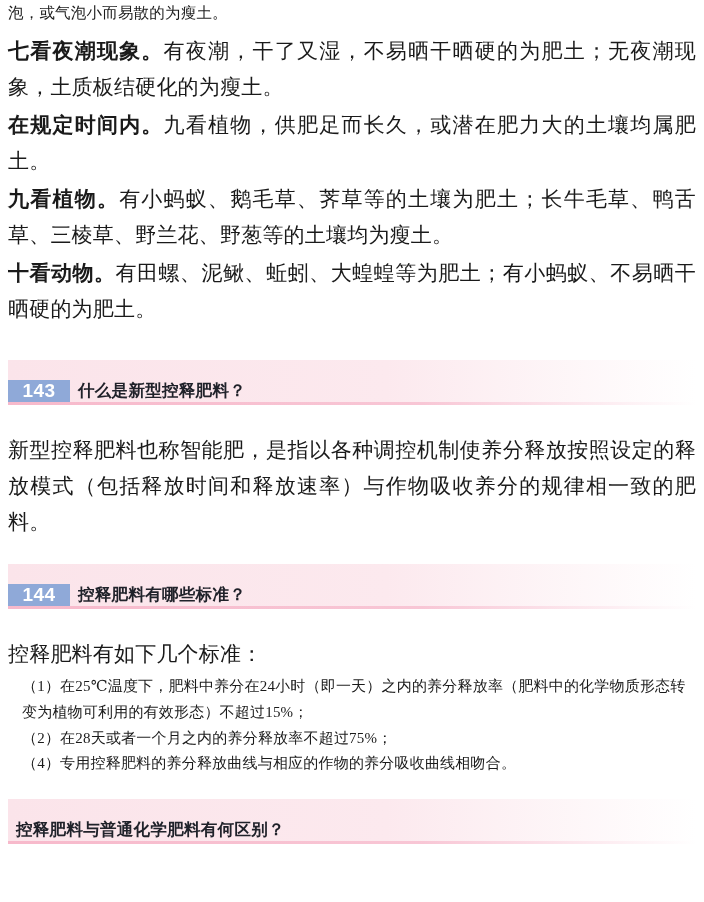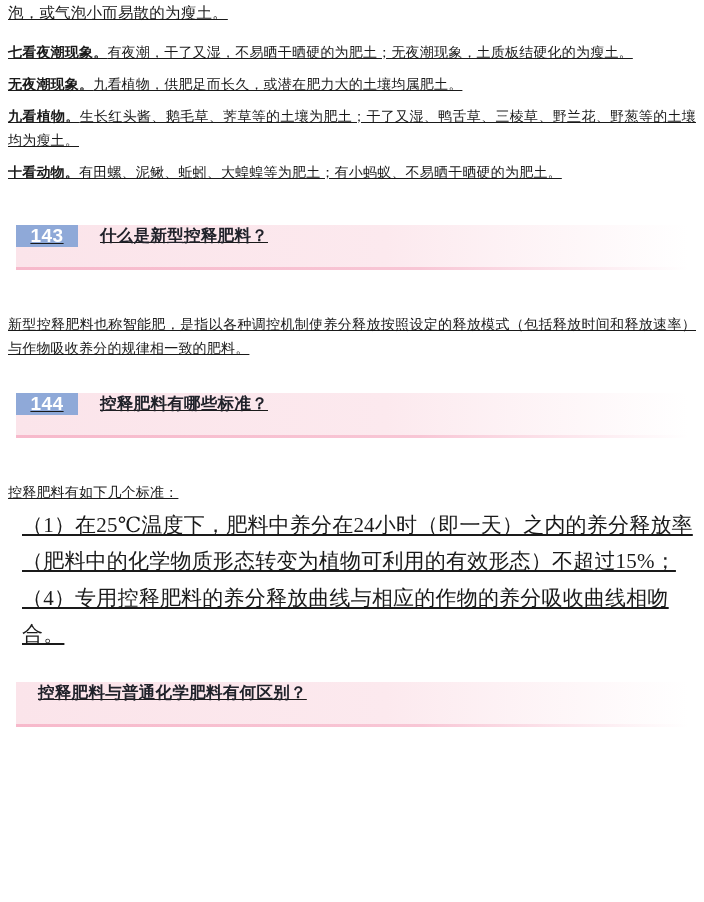--- a/index.html
+++ b/index.html
@@ -13,80 +13,79 @@
     font-family: "Liberation Serif", "DejaVu Serif", serif;
     color: #1a1a1a;
     overflow: hidden;
   }
   .page {
     position: relative;
     width: 704px;
     height: 734px;
     box-sizing: border-box;
     padding: 0 8px;
-    text-decoration: underline;
   }
   
   .para {
-    font-size: 14px;
+    font-size: 21px;
     line-height: 1.72;
-    margin: 8px 0 2px 0;
+    margin: 0 0 2px 0;
     text-align: justify;
     letter-spacing: 0.2px;
   }
   .para .lead {
     font-weight: bold;
   }
   .spacer-xs { height: 6px; }
   .spacer-m  { height: 22px; }
   .spacer-l  { height: 30px; }
 
   
   .qhead {
     position: relative;
     display: flex;
-    align-items: flex-start;
+    align-items: flex-end;
     height: 42px;
     background: linear-gradient(to right, #fbe4ea 0%, #fce9ee 55%, #ffffff 100%);
-    margin: 8px;
+    margin: 0;
   }
   .qhead .num {
     width: 62px;
     min-width: 62px;
     background: #8fa9d8;
     color: #ffffff;
     font-family: "Liberation Sans", sans-serif;
     font-weight: bold;
     font-size: 19px;
     display: flex;
     align-items: center;
     justify-content: center;
     letter-spacing: 0.5px;
   }
   .qhead .qtitle {
     display: flex;
     align-items: center;
-    padding-left: 22px;
+    padding-left: 8px;
     font-family: "Liberation Sans", "DejaVu Sans", sans-serif;
     font-weight: bold;
     font-size: 16.5px;
     color: #20222a;
     letter-spacing: 0.3px;
   }
   .qhead::after {
     content: "";
     position: absolute;
     left: 0;
     right: 0;
     bottom: -3px;
     height: 3px;
     background: linear-gradient(to right, #f7b9cb 0%, #f8c6d5 60%, rgba(255,255,255,0) 100%);
   }
   .list-line {
-    font-size: 21px;
+    font-size: 15px;
     line-height: 1.72;
     margin: 0;
     text-indent: 0;
     padding-left: 14px;
     letter-spacing: 0.2px;
   }
   .first-line {
     font-size: 15.5px;
     line-height: 1.72;
     margin: 0;
@@ -100,23 +99,23 @@
 <body>
 
 <div class="page">
 
   <p class="first-line">泡，或气泡小而易散的为瘦土。</p>
 
   <div class="spacer-xs"></div>
 
   <p class="para"><span class="lead">七看夜潮现象。</span><span>有夜潮，干了又湿，不易晒干晒硬的为肥土；无夜潮现象，土质板结硬化的为瘦土。</span></p>
 
-  <p class="para"><span class="lead">无夜潮现象。</span><span>九看植物，供肥足而长久，或潜在肥力大的土壤均属肥土。</span></p>
+  <p class="para"><span class="lead">在规定时间内。</span><span>九看植物，供肥足而长久，或潜在肥力大的土壤均属肥土。</span></p>
 
-  <p class="para"><span class="lead">九看植物。</span><span>生长红头酱、鹅毛草、荠草等的土壤为肥土；干了又湿、鸭舌草、三棱草、野兰花、野葱等的土壤均为瘦土。</span></p>
+  <p class="para"><span class="lead">九看植物。</span><span>有小蚂蚁、鹅毛草、荠草等的土壤为肥土；长牛毛草、鸭舌草、三棱草、野兰花、野葱等的土壤均为瘦土。</span></p>
 
   <p class="para"><span class="lead">十看动物。</span><span>有田螺、泥鳅、蚯蚓、大蝗蝗等为肥土；有小蚂蚁、不易晒干晒硬的为肥土。</span></p>
 
   <div class="spacer-l"></div>
 
   <div class="qhead">
     <div class="num">143</div>
     <div class="qtitle">什么是新型控释肥料？</div>
   </div>
 
@@ -129,20 +128,21 @@
   <div class="qhead">
     <div class="num">144</div>
     <div class="qtitle">控释肥料有哪些标准？</div>
   </div>
 
   <div class="spacer-l"></div>
 
   <p class="para">控释肥料有如下几个标准：</p>
 
   <p class="list-line">（1）在25℃温度下，肥料中养分在24小时（即一天）之内的养分释放率（肥料中的化学物质形态转变为植物可利用的有效形态）不超过15%；</p>
+  <p class="list-line">（2）在28天或者一个月之内的养分释放率不超过75%；</p>
   <p class="list-line">（4）专用控释肥料的养分释放曲线与相应的作物的养分吸收曲线相吻合。</p>
 
   <div class="spacer-m"></div>
 
   <div class="qhead">
     <div class="qtitle">控释肥料与普通化学肥料有何区别？</div>
   </div>
 
   <div class="spacer-l"></div>
 

